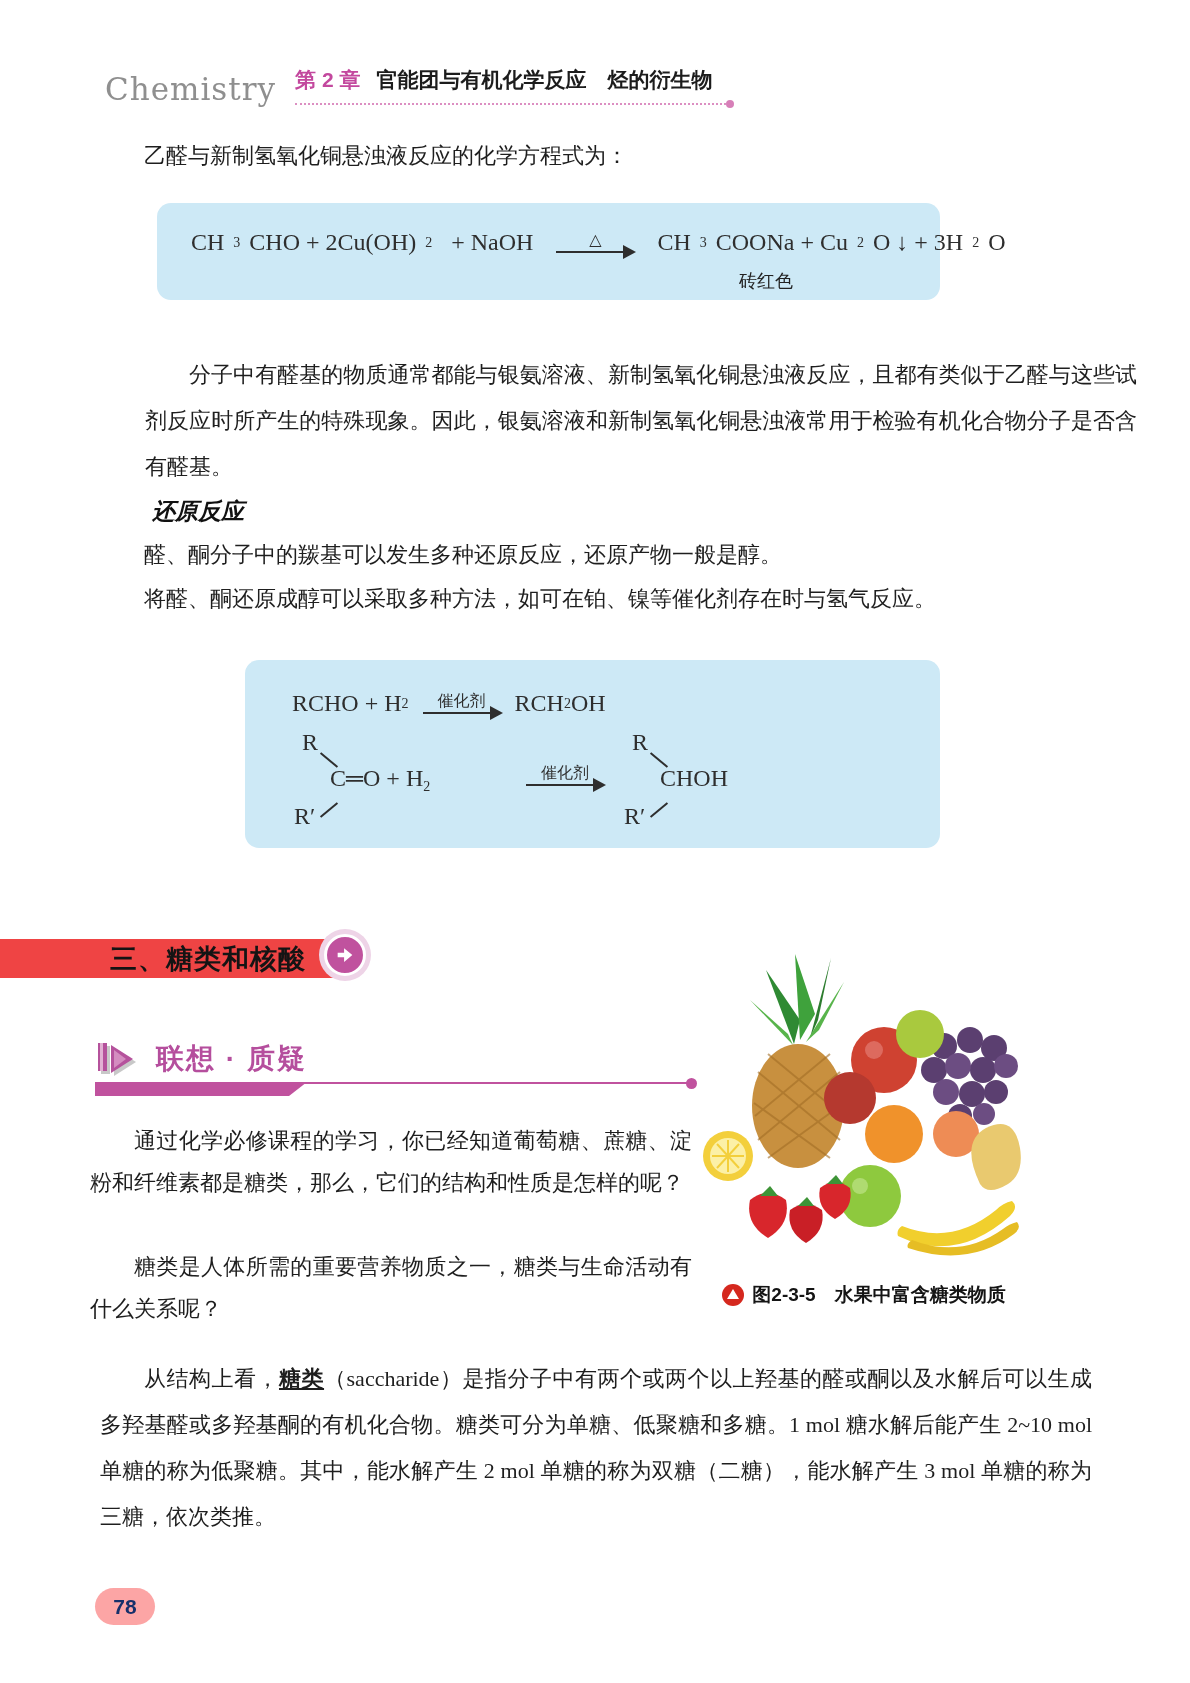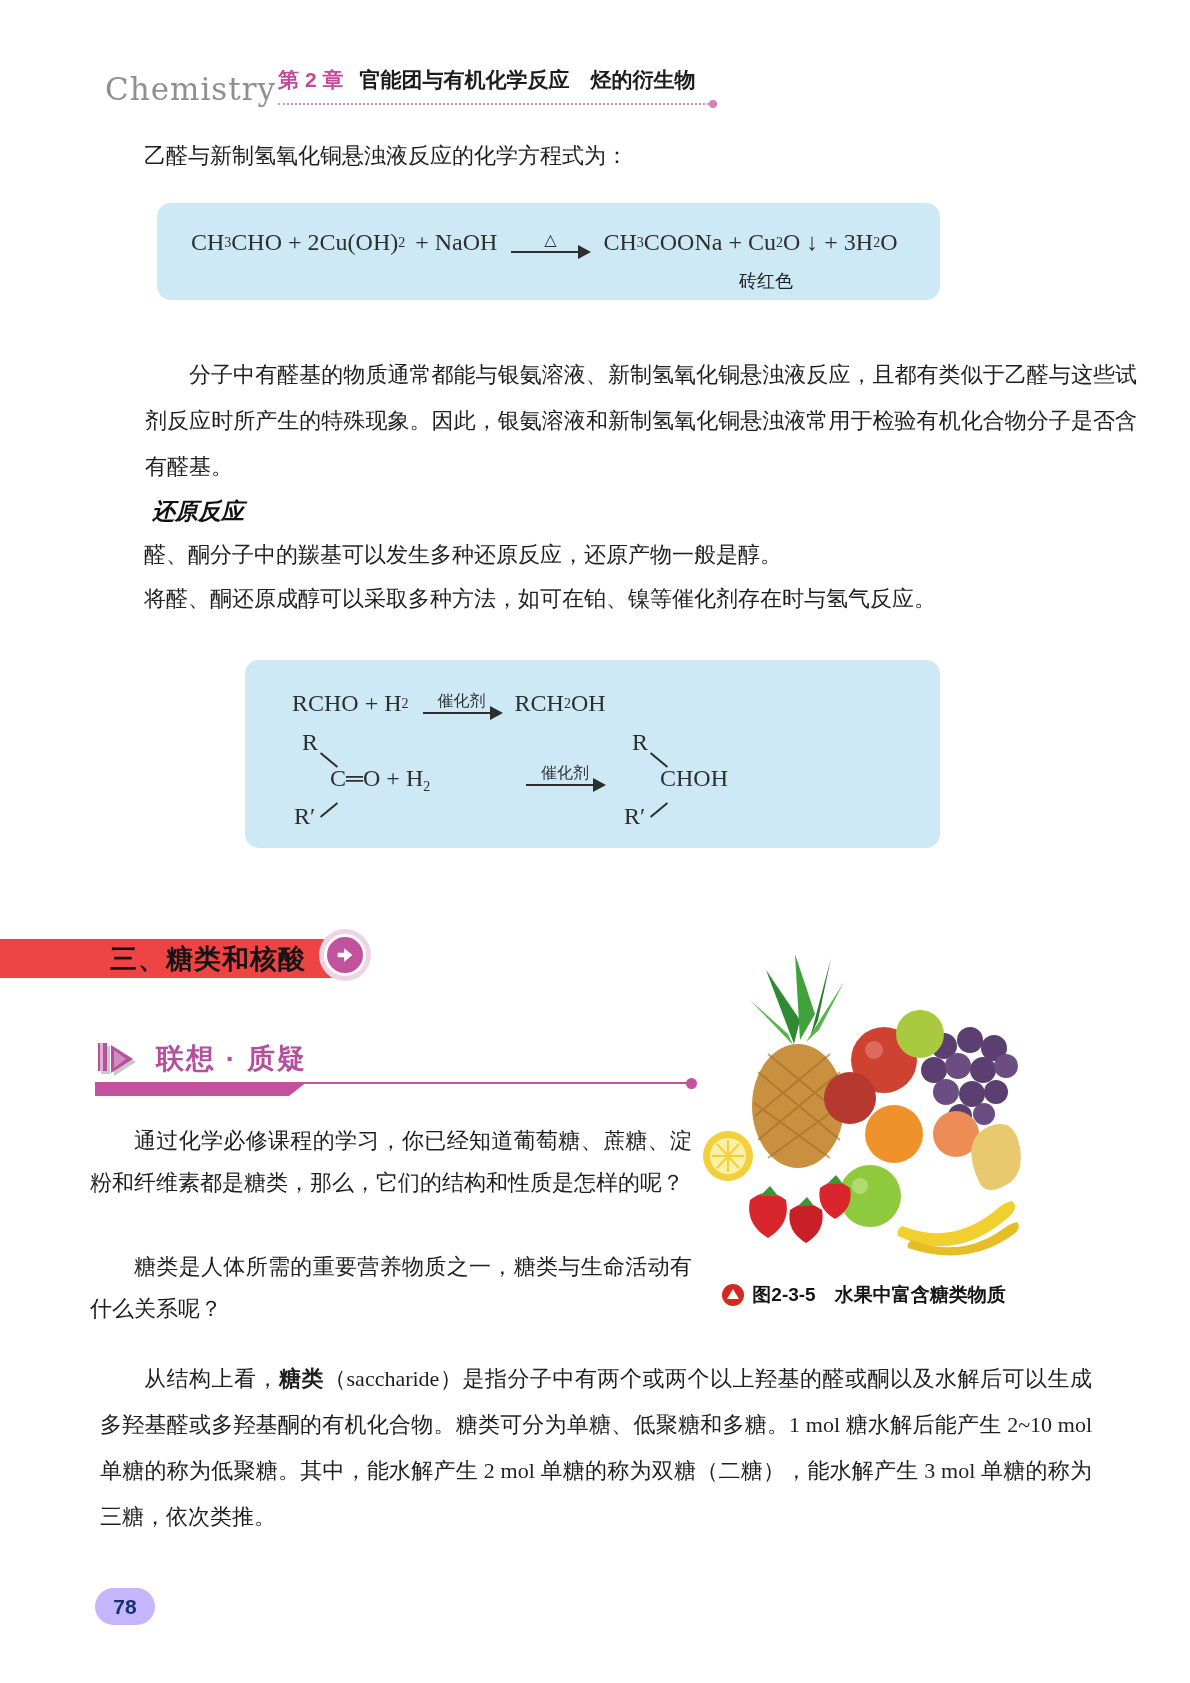--- a/index.html
+++ b/index.html
@@ -2,40 +2,40 @@
 <html><head>
 <meta charset="utf-8">
 <style>
   * { margin:0; padding:0; box-sizing:border-box; }
   body { background:#e8e8e8; font-family:"Liberation Serif","DejaVu Serif",serif; }
   .page { position:relative; width:1190px; height:1683px; background:#ffffff; margin:0 auto; overflow:hidden; }
 
   
   .page-header { position:absolute; left:105px; top:66px; display:flex; align-items:flex-end; }
   .logo { font-family:"DejaVu Serif",serif; font-size:31px; color:#8f8f8f; letter-spacing:1px; line-height:1; }
-  .chapter { position:relative; margin-left:2px; padding:0 14px 9px 0; border-bottom:2px dotted #dc8fc2; display:flex; align-items:baseline;justify-content:space-between; }
+  .chapter { position:relative; margin-left:19px; padding:0 14px 9px 0; border-bottom:2px dotted #dc8fc2; display:flex; align-items:baseline;justify-content:space-between; }
   .chapter::after { content:""; position:absolute; right:-8px; bottom:-5px; width:8px; height:8px; border-radius:50%; background:#d77fb8; }
   .chapter-badge { font-family:"Liberation Sans","DejaVu Sans",sans-serif; font-weight:bold; font-size:21px; color:#c3489e; }
   .chapter-title { font-family:"Liberation Sans","DejaVu Sans",sans-serif; font-weight:bold; font-size:21px; color:#1c1c1c; margin-left:16px; }
 
   
   .bodytext { color:#1e1e1e; font-size:22px; }
   .intro-line { position:absolute; left:100px; top:141px; width:990px; text-indent:2em; }
   .para { position:absolute; text-align:justify; line-height:46px; }
   .p-aldehyde { left:100px; top:352px; width:992px; text-indent:2em;margin-left:45px; }
   .red-title { position:absolute; left:152px; top:496px; font-size:23px; font-weight:bold; color:#111; font-style:italic; }
   .red-line { position:absolute; left:144px; width:950px; font-size:22px; color:#1e1e1e; }
 
   
   .eqbox { position:absolute; background:#cde9f6; border-radius:14px; color:#2e2e2e; }
   .eqbox1 { left:157px; top:203px; width:783px; height:97px; }
   .eq { font-size:24px; white-space:nowrap; display:flex; align-items:center; }
   .eq sub { font-size:14px; line-height:0; vertical-align:-5px; }
   .eq .gap { margin-left:10px; }
-  .eq1 { position:absolute; left:34px; top:26px; }
+  .eq1 { position:absolute; left:34px; top:26px;gap:9px; }
   .eq-note { position:absolute; left:582px; top:66px; font-size:18px; color:#222; }
   .rxn-arrow { display:inline-flex; flex-direction:column; align-items:center; margin:0 14px; }
   .rxn-arrow .cond { font-style:normal; font-size:16px; line-height:1; margin-bottom:3px; font-family:"Liberation Sans",sans-serif; }
   .rxn-arrow .shaft { position:relative; width:78px; height:2px; background:#2e2e2e; display:block; }
   .rxn-arrow .shaft::after { content:""; position:absolute; right:-2px; top:-6px; border-left:13px solid #2e2e2e; border-top:7px solid transparent; border-bottom:7px solid transparent; }
 
   .eqbox2 { left:245px; top:660px; width:695px; height:188px; display:flex; flex-direction:column; align-items:flex-start;padding-left:47px; }
   .eq-row1 { margin-top:30px; }
   .eq-row2 { margin-top:14px; }
   .mol { position:relative; display:inline-block; height:104px; }
@@ -67,24 +67,24 @@
   .lx-p2 { top:1246px; text-indent:2em; }
 
   
   .figure { position:absolute; left:698px; top:948px; width:332px; }
   .fig-caption { margin-top:4px; display:flex; align-items:center; justify-content:center; font-family:"Liberation Sans","DejaVu Sans",sans-serif; font-weight:bold; font-size:19px; color:#141414; }
   .fig-icon { width:22px; height:22px; border-radius:50%; background:#d5281e; display:inline-flex; align-items:center; justify-content:center; margin-right:8px; flex:0 0 auto; }
   .fig-icon::after { content:""; border-left:6px solid transparent; border-right:6px solid transparent; border-bottom:10px solid #ffffff; margin-top:-2px; }
 
   
   .p-final { left:100px; top:1356px; width:992px; text-indent:2em; }
-  .p-final b { font-family:"Liberation Sans","DejaVu Sans",sans-serif; font-size:22px; }
-
-  
-  .page-pill { position:absolute; left:95px; top:1588px; width:60px; height:37px; border-radius:19px; background:#c4b5fd; display:flex; align-items:center; justify-content:center; font-family:"Liberation Sans",sans-serif; font-weight:bold; font-size:21px; color:#16306b; }
+  .p-final b { font-family:"Liberation Sans","DejaVu Sans",sans-serif; font-size:22px;text-decoration:underline; }
+
+  
+  .page-pill { position:absolute; left:95px; top:1588px; width:60px; height:37px; border-radius:19px; background:#fca5a5; display:flex; align-items:center; justify-content:center; font-family:"Liberation Sans",sans-serif; font-weight:bold; font-size:21px; color:#16306b; }
 </style>
 </head>
 <body>
 
 <div class="page">
 
   <div class="page-header">
     <span class="logo">Chemistry</span>
     <span class="chapter">
       <span class="chapter-badge">第 2 章</span>

